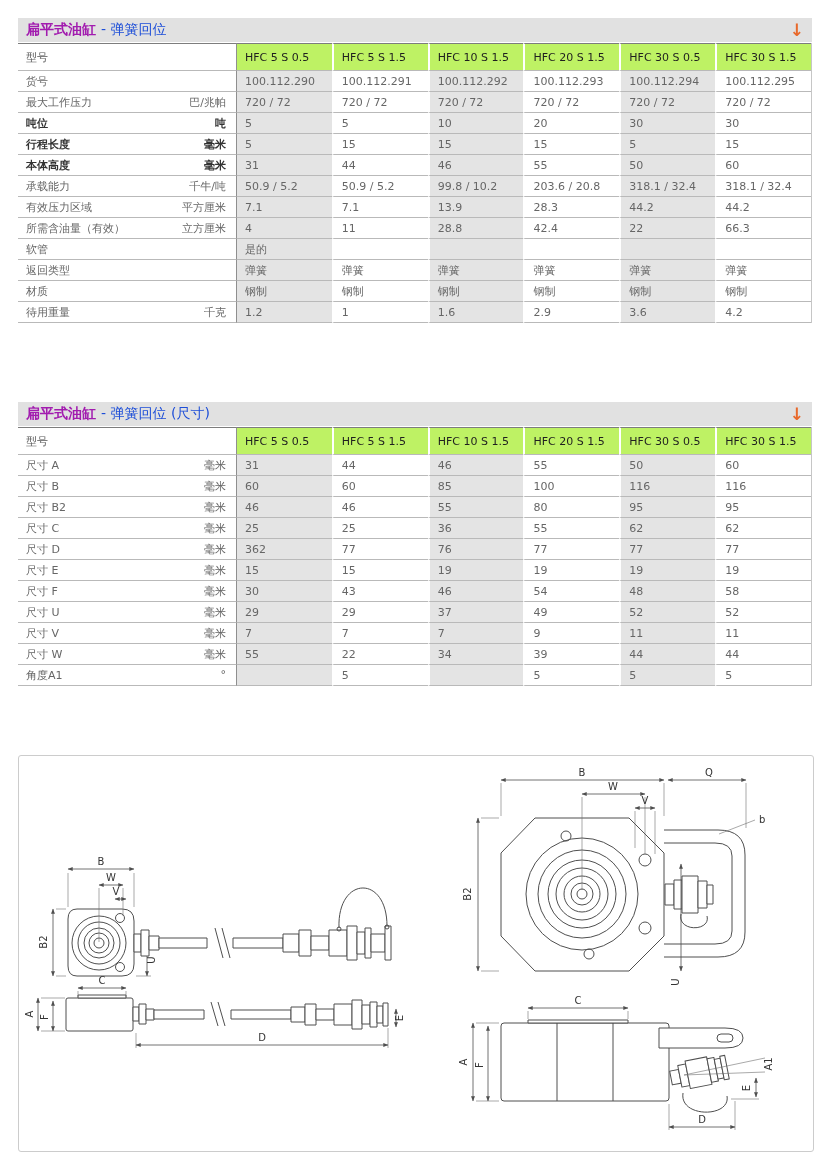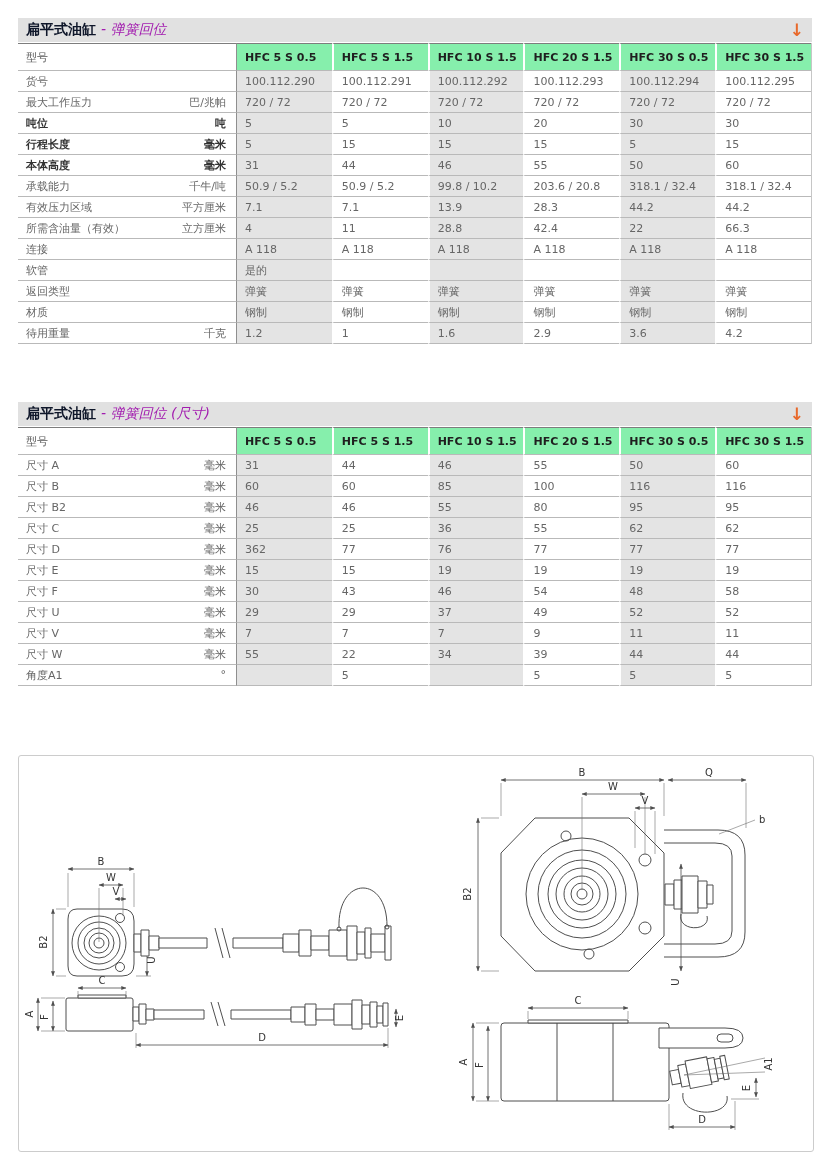--- a/index.html
+++ b/index.html
@@ -1,29 +1,29 @@
 <!DOCTYPE html>
 <html><head>
 <meta charset="utf-8">
 <style>
   html,body{margin:0;padding:0;background:#fff;}
   body{width:830px;height:1160px;position:relative;font-family:"DejaVu Sans","Liberation Sans",sans-serif;}
   .sec{position:absolute;left:18px;width:794px;}
   #t1{top:18px;}
   #t2{top:402px;}
   .bar{height:24px;background:#e1e1e1;display:flex;align-items:center;padding:0 8px;box-sizing:border-box;}
-  .bar .tm{font-weight:bold;font-size:14px;color:#0f172a;}
-  .bar .ts{font-size:14px;color:#a21caf;margin-left:5px;font-style:italic;}
+  .bar .tm{font-weight:bold;font-size:14px;color:#a21caf;}
+  .bar .ts{font-size:14px;color:#1d4ed8;margin-left:5px;}
   .bar .arrow{margin-left:auto;color:#e8692b;font-weight:bold;font-size:17px;line-height:1;cursor:pointer;}
   table{width:100%;border-collapse:separate;border-spacing:0;font-size:11px;color:#666;
         table-layout:fixed;margin-top:1px;border-right:1px solid #c6c6c6;}
   th,td{height:21px;padding:0 4px 0 8px;border-bottom:1px solid #b9b9b9;text-align:left;
         box-sizing:border-box;overflow:hidden;white-space:nowrap;font-weight:normal;}
   thead th{border-top:1px solid #7d7d7d;height:28px;}
-  thead th.v{font-weight:bold;color:#1f1f1f;background:#86efac;border-left:2px solid #fff;}
+  thead th.v{font-weight:normal;color:#1f1f1f;background:#bef264;border-left:2px solid #fff;}
   th.lbl{color:#555;}
   td.lbl,th.lbl{width:218px;background:#fff;}
   td.lbl .u{float:right;padding-right:6px;}
   td.cg{background:#e4e4e4;border-left:2px solid #fff;}
   td.cw{background:#fff;border-left:2px solid #fff;}
   .first{border-left:1px solid #8f8f8f !important;}
   tr.b td.lbl{font-weight:bold;color:#333;}
   #dg{position:absolute;left:18px;top:755px;width:794px;height:395px;border:1px solid #cccccc;
       border-radius:3px;background:#fff;}
   svg .s{stroke:#4f4f4f;stroke-width:1;fill:none;stroke-linejoin:round;}
@@ -119,29 +119,20 @@
           <td class="cw">44.2</td>
         </tr>
         <tr>
           <td class="lbl"><span class="u">立方厘米</span><span>所需含油量（有效）</span></td>
           <td class="cg first">4</td>
           <td class="cw">11</td>
           <td class="cg">28.8</td>
           <td class="cw">42.4</td>
           <td class="cg">22</td>
           <td class="cw">66.3</td>
-        </tr>
-        <tr>
-          <td class="lbl"><span class="u"></span><span>连接</span></td>
-          <td class="cg first">A 118</td>
-          <td class="cw">A 118</td>
-          <td class="cg">A 118</td>
-          <td class="cw">A 118</td>
-          <td class="cg">A 118</td>
-          <td class="cw">A 118</td>
         </tr>
         <tr>
           <td class="lbl"><span class="u"></span><span>软管</span></td>
           <td class="cg first">是的</td>
           <td class="cw"></td>
           <td class="cg"></td>
           <td class="cw"></td>
           <td class="cg"></td>
           <td class="cw"></td>
         </tr>

